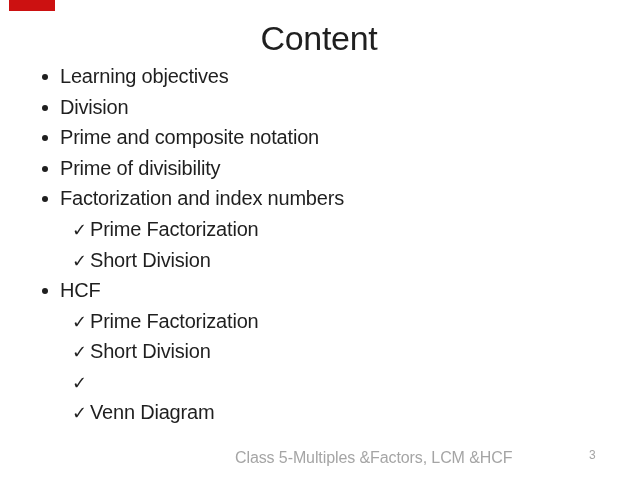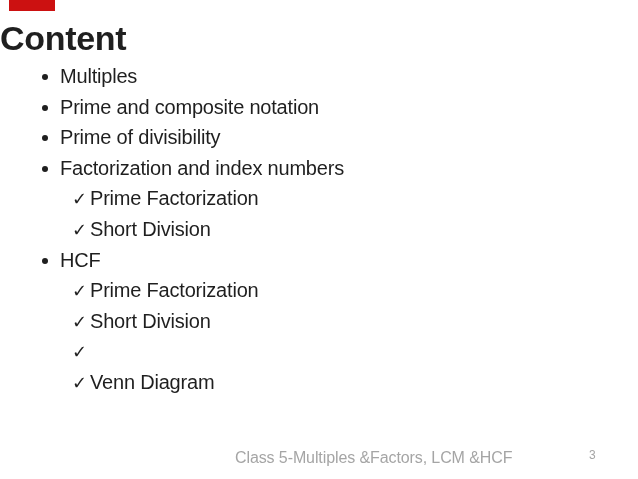--- a/index.html
+++ b/index.html
@@ -23,23 +23,23 @@
     width: 46px;
     height: 11px;
     background: var(--accent, #cc1111);
   }
   .slide-title {
     position: absolute;
     left: 0;
     right: 0;
     top: 19px;
     margin: 0;
-    text-align: left;
+    text-align: center;
     font-size: 34px;
-    font-weight: 700;
+    font-weight: 400;
     letter-spacing: -0.3px;
     color: var(--text, #1f1f1f);
   }
   .content-list {
     position: absolute;
     left: 42px;
     top: 62px;
     right: 0;
     display: flex;
     flex-direction: column;
@@ -102,21 +102,27 @@
 <div class="canvas" style="--bg: #ffffff; --text: #1f1f1f; --muted: #a5a5a5; --accent: #cc1111;">
   <div class="red-bar"></div>
 
   <h1 class="slide-title">Content</h1>
 
   <div class="content-list" id="content-list">
       <div class="row lvl1">
         <span class="bullet-cell">
           <span class="bullet-dot"></span>
         </span>
-        <span class="item-text">Multiples</span>
+        <span class="item-text">Learning objectives</span>
+      </div>
+      <div class="row lvl1">
+        <span class="bullet-cell">
+          <span class="bullet-dot"></span>
+        </span>
+        <span class="item-text">Division</span>
       </div>
       <div class="row lvl1">
         <span class="bullet-cell">
           <span class="bullet-dot"></span>
         </span>
         <span class="item-text">Prime and composite notation</span>
       </div>
       <div class="row lvl1">
         <span class="bullet-cell">
           <span class="bullet-dot"></span>

